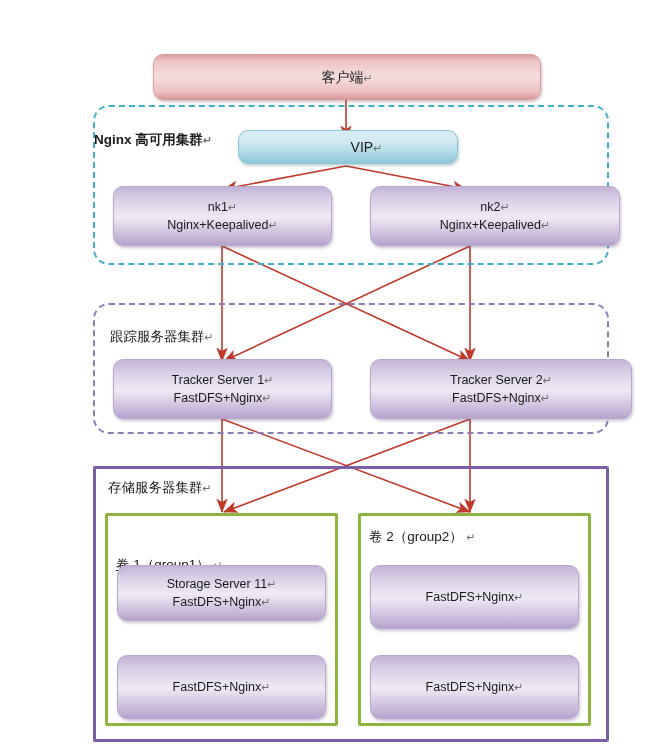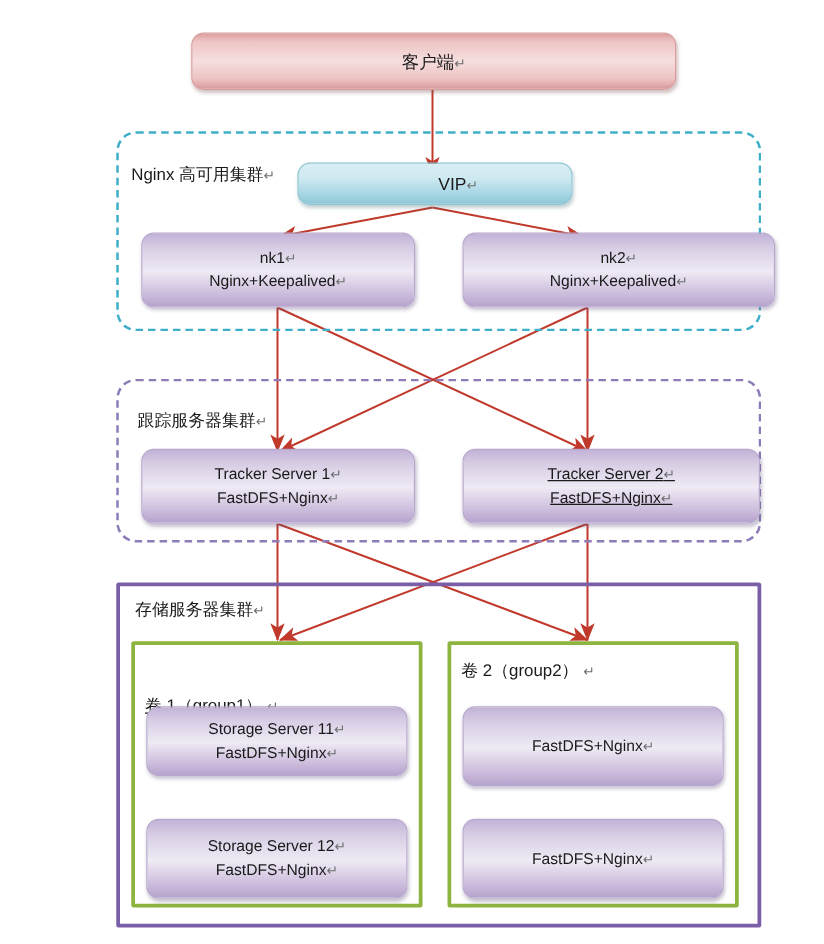--- a/index.html
+++ b/index.html
@@ -18,21 +18,21 @@
     display:flex;flex-direction:column;align-items:center;justify-content:center;
     text-align:center;line-height:1.45;
   }
   .node .ln{display:block;white-space:nowrap;}
 
   
   .node.pink{
     background:linear-gradient(180deg,#dda0a0 0%,#eec4c4 14%,#f6dede 50%,#eec3c3 82%,#d89a9a 100%);
     border:1px solid #d79c9c;
     box-shadow:1px 2px 3px rgba(120,80,80,.35);
-    font-size:14px;color:#1a1a1a;
+    font-size:14px;color:#1a1a1a;margin-top:28px;
   }
   
   .node.cyan{
     background:linear-gradient(180deg,#d9eef4 0%,#cfe9f1 35%,#b2dbe8 65%,#8ec8d9 100%);
     border:1px solid #8cc4d4;
     box-shadow:1px 2px 3px rgba(80,120,130,.35);
     font-size:14px;color:#1a1a1a;padding-left:37px;
   }
   
   .node.purple{
@@ -95,21 +95,21 @@
       <line x1="470" y1="630" x2="470" y2="654" marker-end="url(#ah)" marker-start="url(#ah2)"></line>
     </g>
   </svg>
 
   <div class="node pink" style="left:153px;top:26px;width:388px;height:46px;">
     <span class="ln"><span>客户端</span><span class="cr">↵</span></span>
   </div>
 
   <div class="cluster dashed-cyan" style="left:93px;top:105px;width:516px;height:160px;"></div>
 
-  <div class="cluster-label" style="left:105px;top:131px;">
+  <div class="cluster-label" style="left:94px;top:131px;font-weight:bold;">
     <span>Nginx 高可用集群</span><span class="cr">↵</span>
   </div>
 
   <div class="node cyan" style="left:238px;top:130px;width:220px;height:34px;">
     <span class="ln"><span>VIP</span><span class="cr">↵</span></span>
   </div>
 
   <div class="node purple" style="left:113px;top:186px;width:219px;height:60px;">
     <span class="ln"><span>nk1</span><span class="cr">↵</span></span>
     <span class="ln"><span>Nginx+Keepalived</span><span class="cr">↵</span></span>
@@ -124,21 +124,21 @@
 
   <div class="cluster-label" style="left:110px;top:328px;">
     <span>跟踪服务器集群</span><span class="cr">↵</span>
   </div>
 
   <div class="node purple" style="left:113px;top:359px;width:219px;height:60px;">
     <span class="ln"><span>Tracker Server 1</span><span class="cr">↵</span></span>
     <span class="ln"><span>FastDFS+Nginx</span><span class="cr">↵</span></span>
   </div>
 
-  <div class="node purple" style="left:370px;top:359px;width:238px;height:60px;text-decoration:underline;">
+  <div class="node purple" style="left:370px;top:359px;width:262px;height:60px;">
     <span class="ln"><span>Tracker Server 2</span><span class="cr">↵</span></span>
     <span class="ln"><span>FastDFS+Nginx</span><span class="cr">↵</span></span>
   </div>
 
   <div class="cluster solid-purple" style="left:93px;top:466px;width:516px;height:276px;"></div>
 
   <div class="cluster-label" style="left:108px;top:479px;">
     <span>存储服务器集群</span><span class="cr">↵</span>
   </div>
 
@@ -146,21 +146,20 @@
   <div class="group-label" style="left:116px;top:556px;text-decoration:underline;">
     <span>卷 1（group1）</span> <span class="cr">↵</span>
   </div>
 
   <div class="node purple" style="left:117px;top:565px;width:209px;height:56px;">
     <span class="ln"><span>Storage Server 11</span><span class="cr">↵</span></span>
     <span class="ln"><span>FastDFS+Nginx</span><span class="cr">↵</span></span>
   </div>
 
   <div class="node purple" style="left:117px;top:655px;width:209px;height:64px;">
-    <span class="ln"><span>Storage Server 12</span><span class="cr">↵</span></span>
     <span class="ln"><span>FastDFS+Nginx</span><span class="cr">↵</span></span>
   </div>
 
   <div class="group-box" style="left:358px;top:513px;width:233px;height:213px;"></div>
   <div class="group-label" style="left:369px;top:528px;">
     <span>卷 2（group2）</span> <span class="cr">↵</span>
   </div>
 
   <div class="node purple" style="left:370px;top:565px;width:209px;height:64px;">
     <span class="ln"><span>FastDFS+Nginx</span><span class="cr">↵</span></span>

